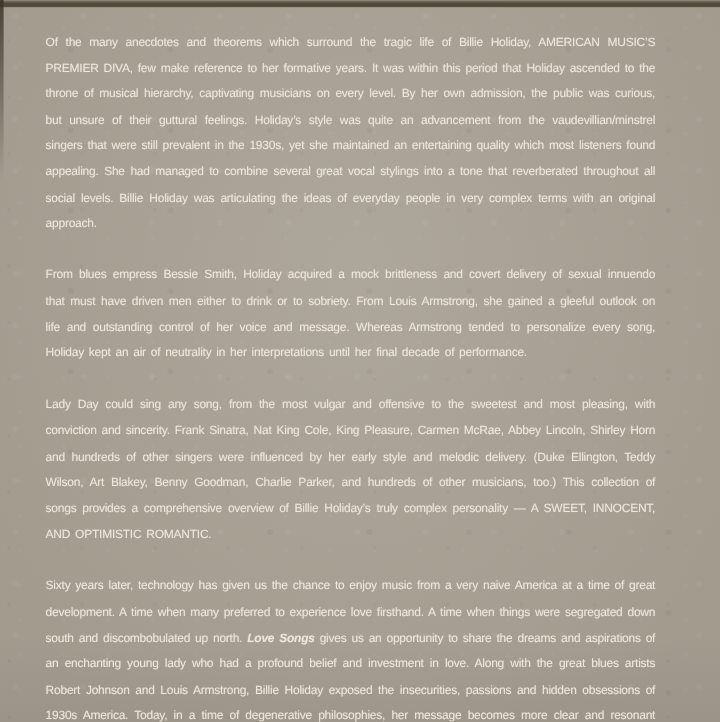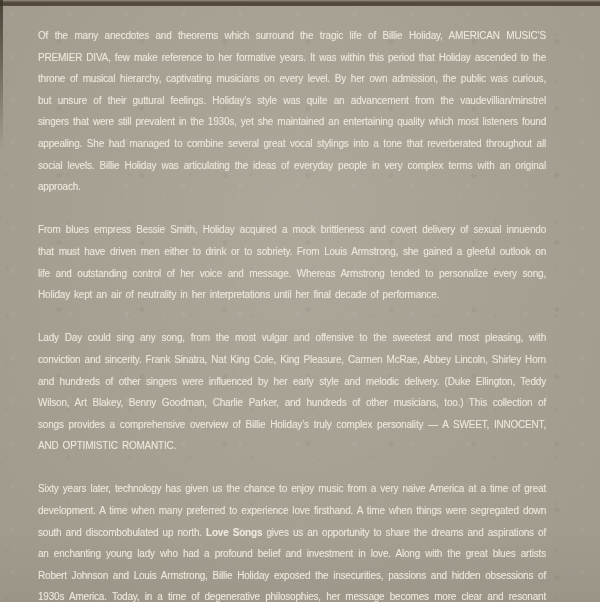--- a/index.html
+++ b/index.html
@@ -59,20 +59,21 @@
     line-height: 21.6px;
     letter-spacing: -0.2px;
     word-spacing: 1.5px;
     text-align: justify;
     text-shadow: 0 0 1px rgba(245,240,230,0.35);
   }
   .text-block p {
     margin: 0 0 21.6px 0;
   }
   .seg-bold-italic {
+    font-style: italic;
     font-weight: bold;
   }
 </style>
 </head>
 <body>
 
 <div class="page">
   <div class="grain"></div>
   <div class="vignette"></div>
   <div class="top-edge"></div>

